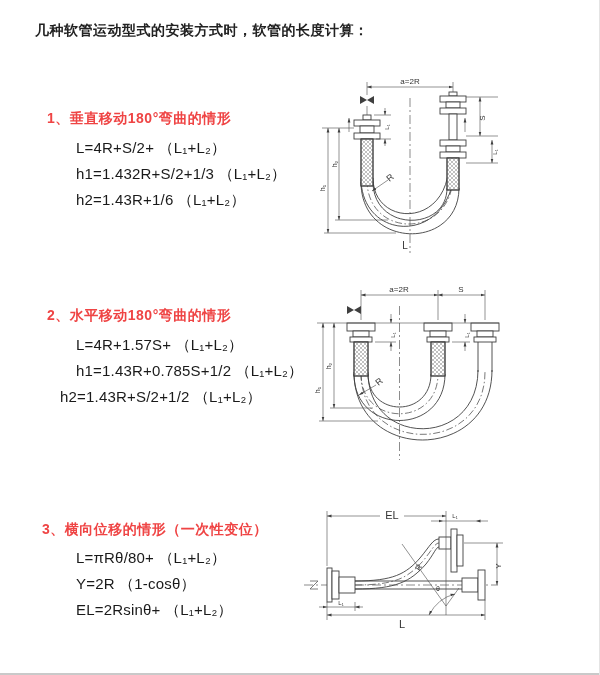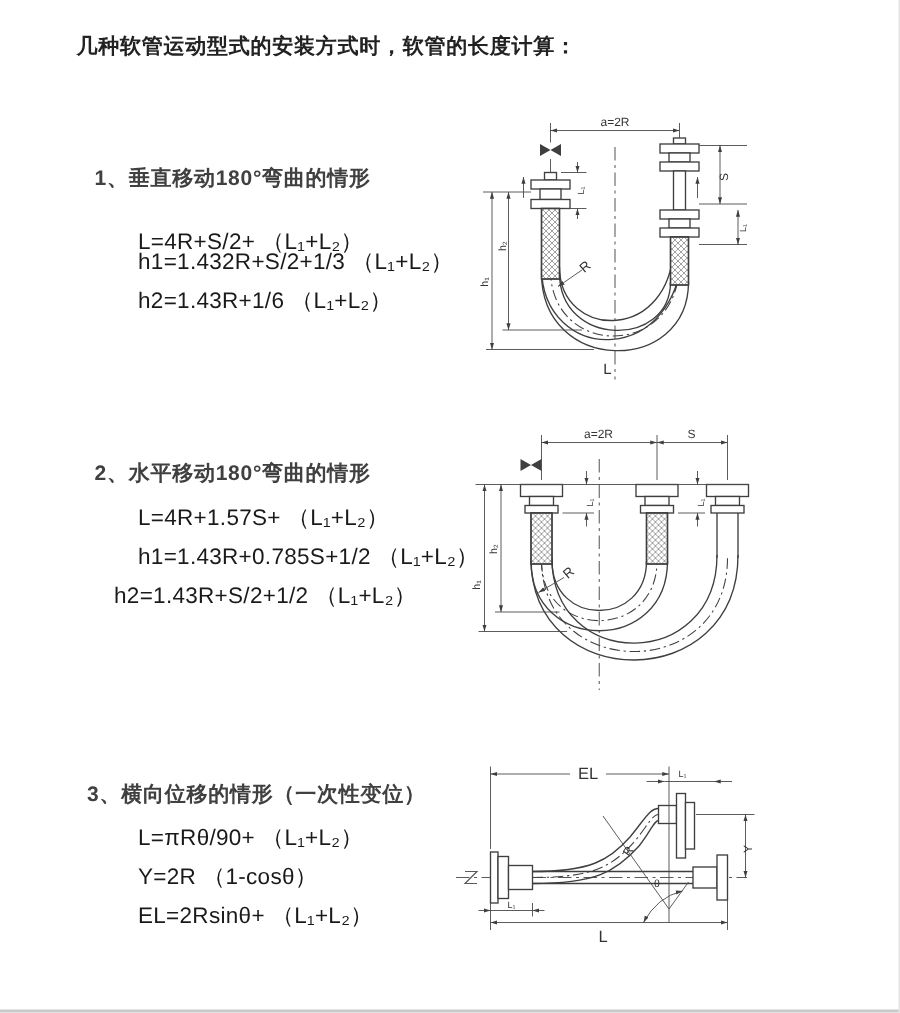--- a/index.html
+++ b/index.html
@@ -1,46 +1,46 @@
 <!DOCTYPE html>
 <html><head>
 <meta charset="utf-8">
 <style>
   html,body{margin:0;padding:0;}
   body{
     position:relative;width:600px;height:675px;overflow:hidden;
     background:#ffffff;color:#1c1c1c;
     font-family:"Liberation Sans","DejaVu Sans",sans-serif;
   }
-  .abs{position:absolute;white-space:nowrap;margin-left:16px;}
+  .abs{position:absolute;white-space:nowrap;}
   .title{left:35px;top:22px;font-size:14px;font-weight:bold;letter-spacing:.5px;color:#222;}
-  .heading{font-size:14px;font-weight:bold;color:#404040;letter-spacing:.5px;}
+  .heading{font-size:14px;font-weight:bold;color:#ef4444;letter-spacing:.5px;}
   .formula{font-size:15px;color:#1a1a1a;letter-spacing:.2px;}
   svg{position:absolute;}
   svg text{font-family:"Liberation Sans","DejaVu Sans",sans-serif;fill:#333;}
   .edge-b{position:absolute;left:0;right:0;bottom:0;height:2px;background:#c9c9c9;}
   .edge-r{position:absolute;top:0;bottom:0;right:0;width:1px;background:#e4e4e4;}
 </style>
 </head>
 <body>
 
 <div class="abs title">几种软管运动型式的安装方式时，软管的长度计算：</div>
 
 <div class="abs heading" style="left:47px;top:110px">1、垂直移动180°弯曲的情形</div>
-<div class="abs formula" style="left:76px;top:152px">L=4R+S/2+ （L₁+L₂）</div>
+<div class="abs formula" style="left:76px;top:139px">L=4R+S/2+ （L₁+L₂）</div>
 <div class="abs formula" style="left:76px;top:165px">h1=1.432R+S/2+1/3 （L₁+L₂）</div>
 <div class="abs formula" style="left:76px;top:191px">h2=1.43R+1/6 （L₁+L₂）</div>
 
 <div class="abs heading" style="left:47px;top:307px">2、水平移动180°弯曲的情形</div>
 <div class="abs formula" style="left:76px;top:336px">L=4R+1.57S+ （L₁+L₂）</div>
 <div class="abs formula" style="left:76px;top:362px">h1=1.43R+0.785S+1/2 （L₁+L₂）</div>
 <div class="abs formula" style="left:60px;top:388px">h2=1.43R+S/2+1/2 （L₁+L₂）</div>
 
 <div class="abs heading" style="left:42px;top:521px">3、横向位移的情形（一次性变位）</div>
-<div class="abs formula" style="left:76px;top:549px">L=πRθ/90+ （L₁+L₂）</div>
+<div class="abs formula" style="left:76px;top:549px">L=πRθ/80+ （L₁+L₂）</div>
 <div class="abs formula" style="left:76px;top:575px">Y=2R （1-cosθ）</div>
 <div class="abs formula" style="left:76px;top:601px">EL=2Rsinθ+ （L₁+L₂）</div>
 
 <svg style="left:308px;top:70px" width="285" height="190" viewBox="0 0 285 190">
   <defs>
     <marker id="arrA" markerWidth="8" markerHeight="6" refX="7.5" refY="3" orient="auto-start-reverse">
       <path d="M0,0.7 L7.5,3 L0,5.3 Z" fill="#3f3f3f"></path>
     </marker>
     <pattern id="braidA" width="4" height="4" patternUnits="userSpaceOnUse">
       <path d="M0,4 L4,0 M0,0 L4,4" stroke="#818181" stroke-width="0.5"></path>

